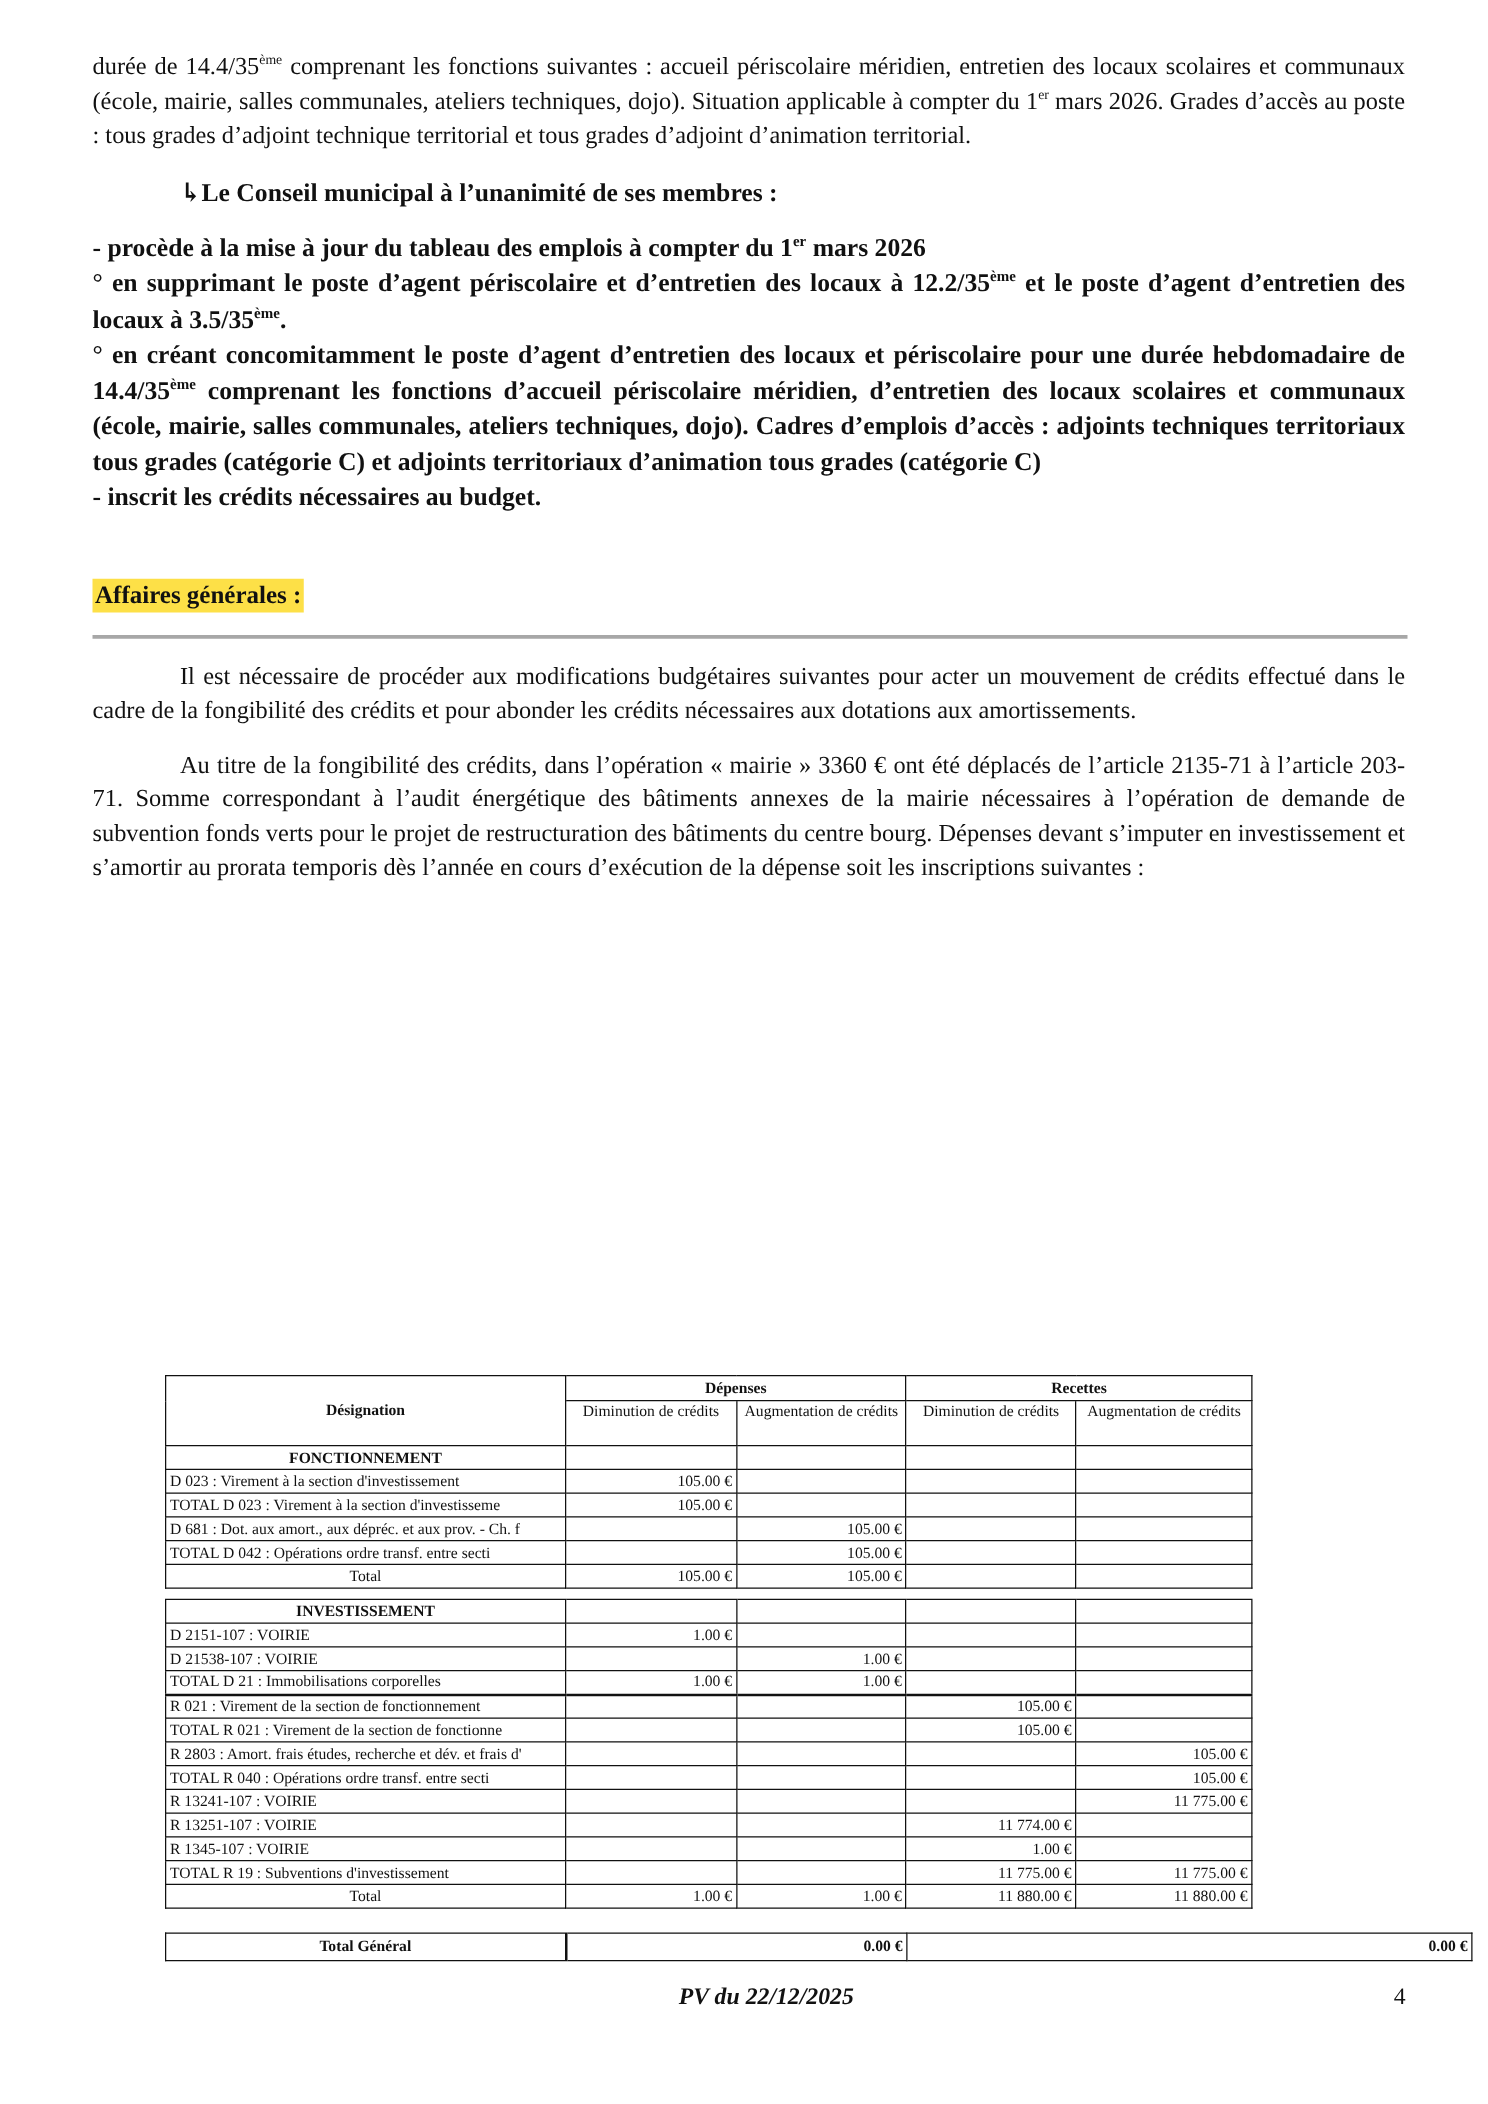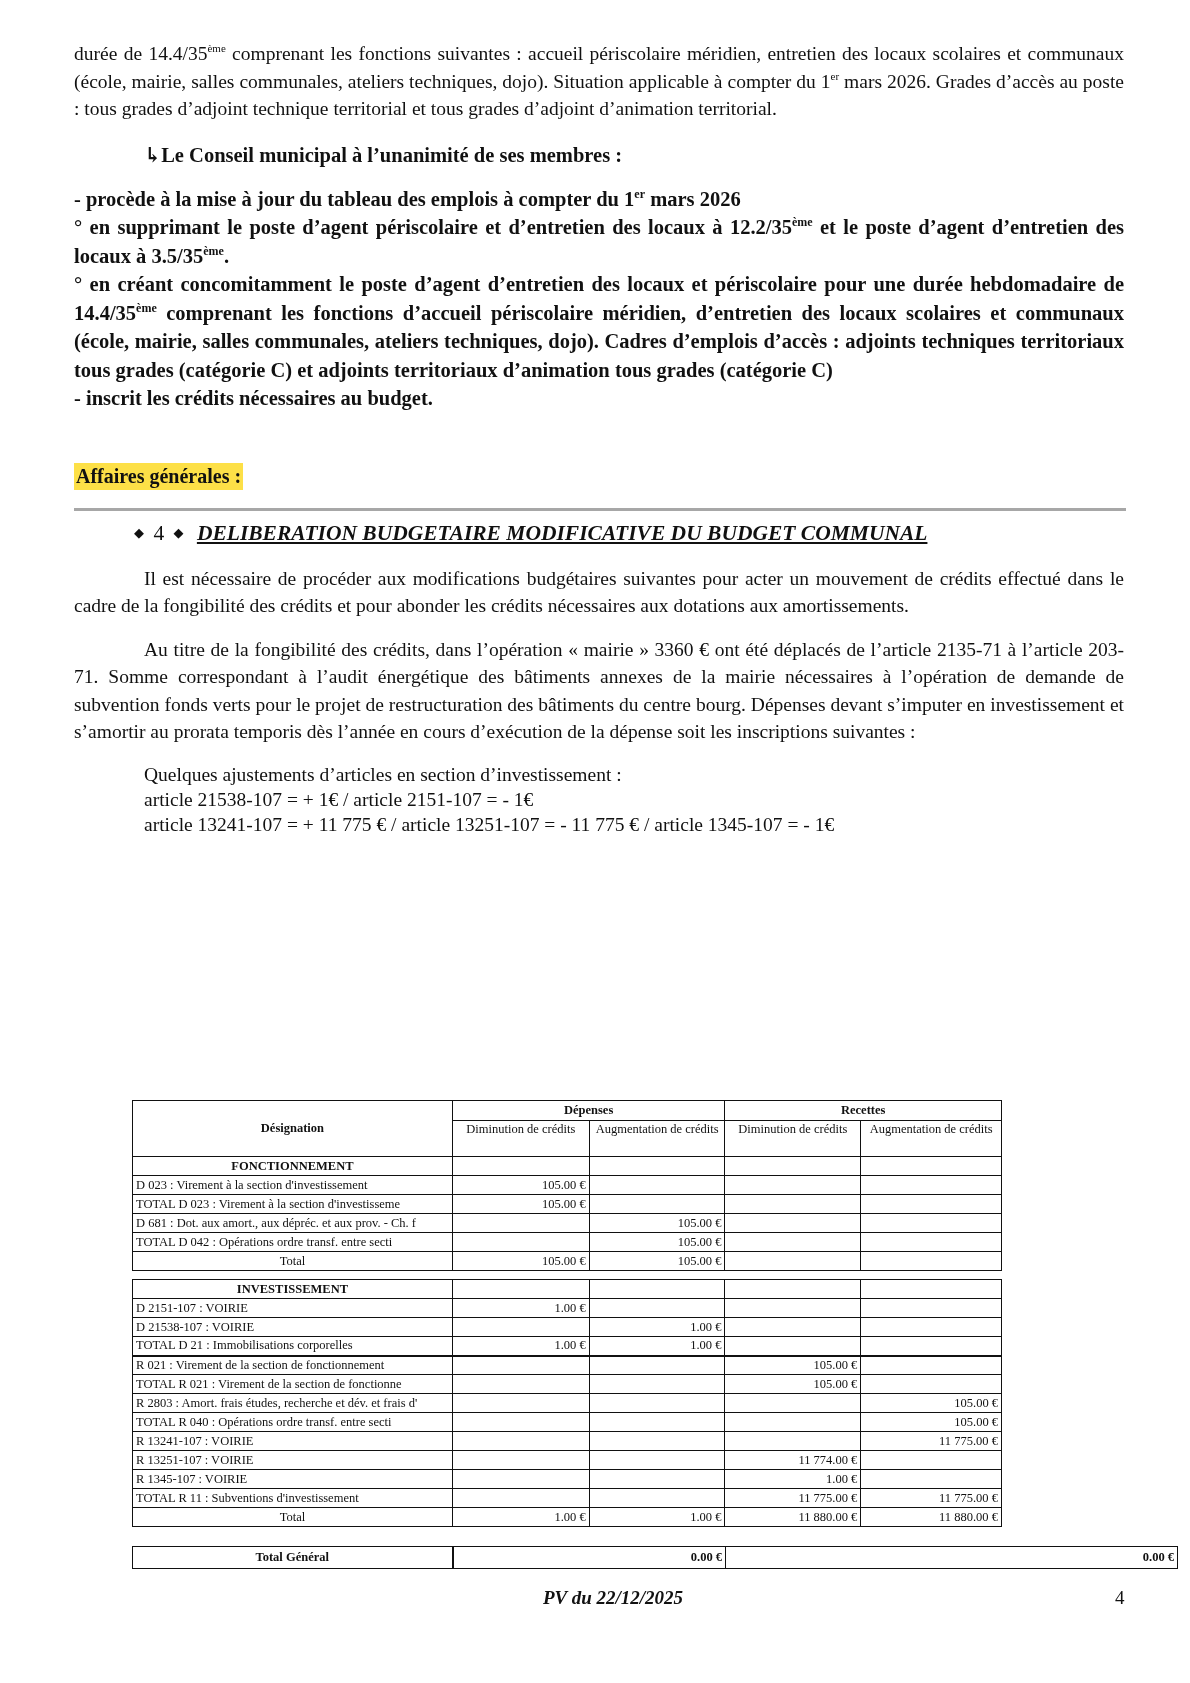--- a/index.html
+++ b/index.html
@@ -141,35 +141,24 @@
     <div><span>- procède à la mise à jour du tableau des emplois à compter du 1</span><sup>er</sup><span> mars 2026</span></div>
     <div><span>° en supprimant le poste d’agent périscolaire et d’entretien des locaux à 12.2/35</span><sup>ème</sup><span> et le poste d’agent d’entretien des locaux à 3.5/35</span><sup>ème</sup><span>.</span></div>
     <div><span>° en créant concomitamment le poste d’agent d’entretien des locaux et périscolaire pour une durée hebdomadaire de 14.4/35</span><sup>ème</sup><span> comprenant les fonctions d’accueil périscolaire méridien, d’entretien des locaux scolaires et communaux (école, mairie, salles communales, ateliers techniques, dojo). Cadres d’emplois d’accès : adjoints techniques territoriaux tous grades (catégorie C) et adjoints territoriaux d’animation tous grades (catégorie C)</span></div>
     <div>- inscrit les crédits nécessaires au budget.</div>
   </div>
 
   <div class="section-label">Affaires générales :</div>
 
   <div class="rule"></div>
 
-  <div class="item-title">
-    <span class="dia">◆</span>
-    <span class="num">4</span>
-    <span class="dia">◆</span>
-    <span class="t">DELIBERATION BUDGETAIRE MODIFICATIVE DU BUDGET COMMUNAL</span>
-  </div>
 
   <p class="p indent mt1">Il est nécessaire de procéder aux modifications budgétaires suivantes pour acter un mouvement de crédits effectué dans le cadre de la fongibilité des crédits et pour abonder les crédits nécessaires aux dotations aux amortissements.</p>
   <p class="p indent mt2">Au titre de la fongibilité des crédits, dans l’opération « mairie » 3360 € ont été déplacés de l’article 2135-71 à l’article 203-71. Somme correspondant à l’audit énergétique des bâtiments annexes de la mairie nécessaires à l’opération de demande de subvention fonds verts pour le projet de restructuration des bâtiments du centre bourg. Dépenses devant s’imputer en investissement et s’amortir au prorata temporis dès l’année en cours d’exécution de la dépense soit les inscriptions suivantes :</p>
 
-  <div class="adj">
-    <div>Quelques ajustements d’articles en section d’investissement :</div>
-    <div>article 21538-107  = + 1€  / article 2151-107 = - 1€</div>
-    <div>article 13241-107 = + 11 775 €  / article 13251-107 = - 11 775 € / article 1345-107 = - 1€</div>
-  </div>
 </div>
 
 <table class="btable">
   <colgroup>
       <col class="c0">
       <col class="c1">
       <col class="c2">
       <col class="c3">
       <col class="c4">
     </colgroup>
@@ -307,21 +296,21 @@
         <td class="num"></td>
       </tr>
       <tr>
         <td class="lbl">R 1345-107 : VOIRIE</td>
         <td class="num"></td>
         <td class="num"></td>
         <td class="num">1.00 €</td>
         <td class="num"></td>
       </tr>
       <tr class="b">
-        <td class="lbl">TOTAL R 11 : Subventions d'investissement</td>
+        <td class="lbl">TOTAL R 19 : Subventions d'investissement</td>
         <td class="num"></td>
         <td class="num"></td>
         <td class="num">11 775.00 €</td>
         <td class="num">11 775.00 €</td>
       </tr>
       <tr class="b tot">
         <td class="lbl">Total</td>
         <td class="num">1.00 €</td>
         <td class="num">1.00 €</td>
         <td class="num">11 880.00 €</td>

